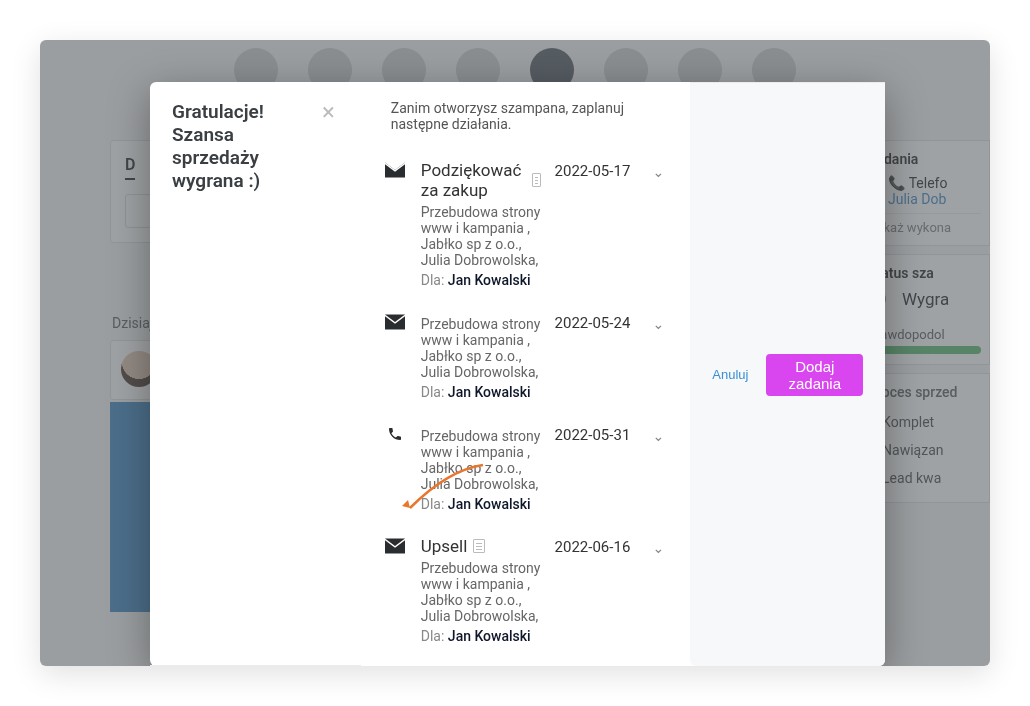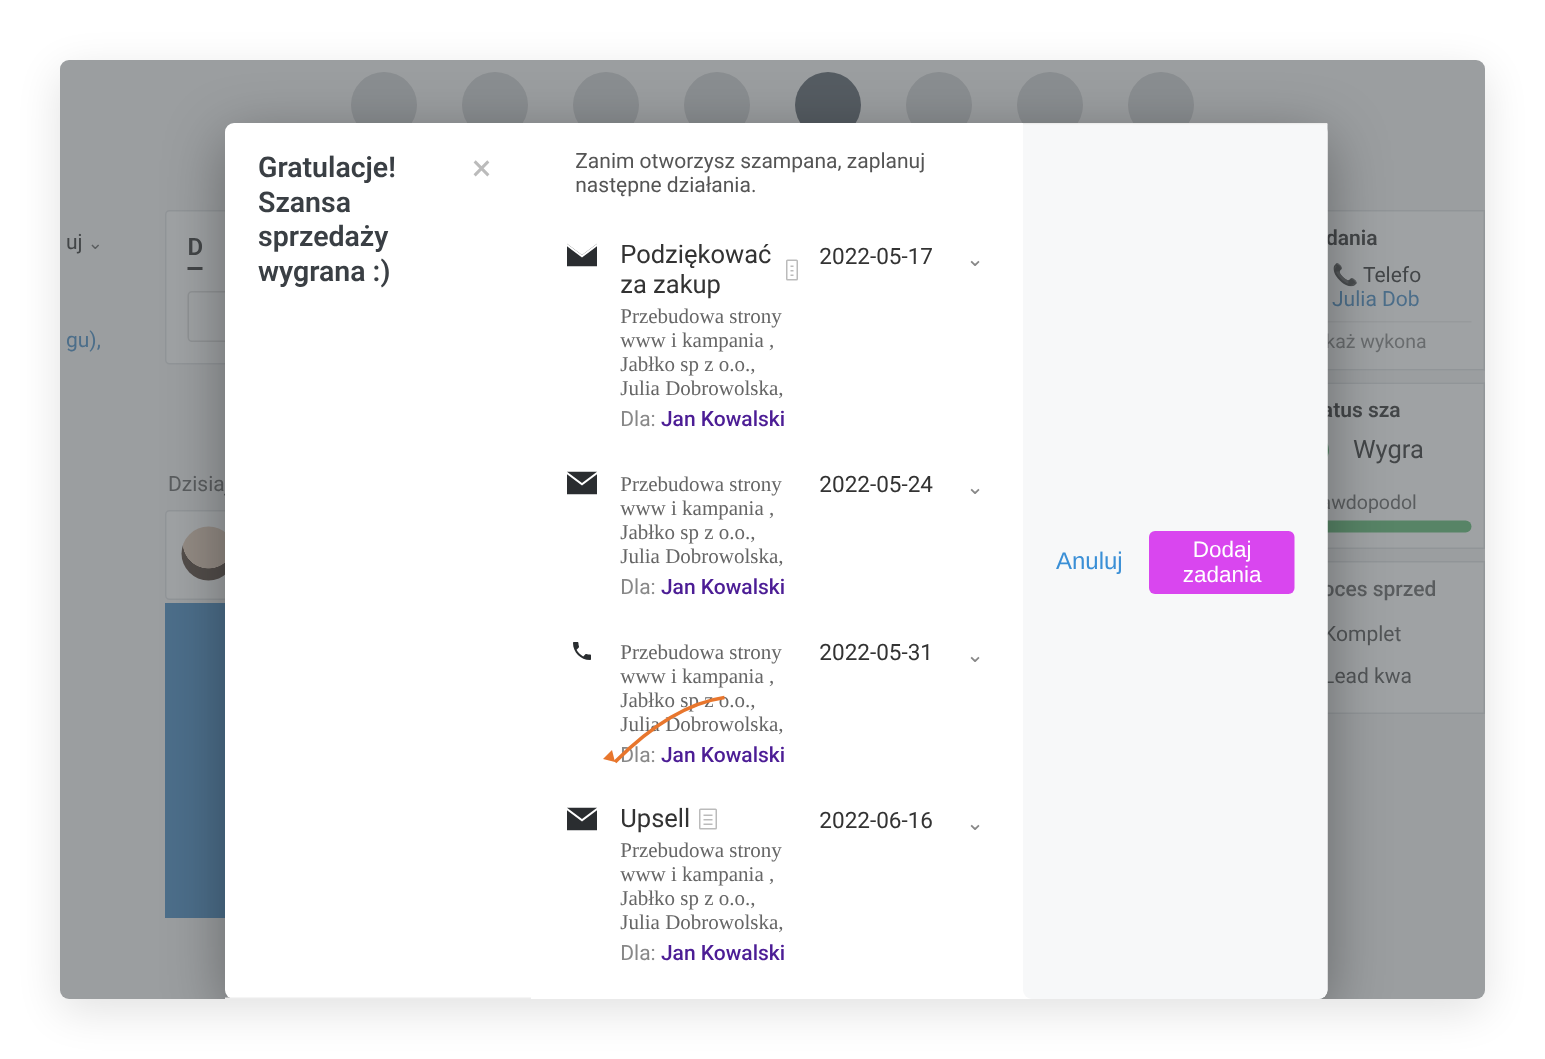--- a/index.html
+++ b/index.html
@@ -186,28 +186,27 @@
       left: 2px; right: 2px;
       height: 1px;
       background: #bbb;
     }
     .note-icon::before { top: 3px; }
     .note-icon::after { top: 6px; box-shadow: 0 3px 0 #bbb; }
     .task-sub {
       font-size: 14px;
       color: #666;
       margin-top: 4px;
-      font-family: Liberation Serif, serif;
     }
     .task-for {
       font-size: 14px;
       color: #888;
       margin-top: 4px;
     }
-    .task-for .name { color: #4c1d95; font-weight: 500; }
+    .task-for .name { color: #0f172a; font-weight: 500; }
     .task-date {
       font-size: 15px;
       color: #333;
       white-space: nowrap;
       padding-top: 2px;
       padding-right: 6px;
     }
     .task-chevron {
       color: #888;
       font-size: 14px;
@@ -221,21 +220,21 @@
       border-top: 1px solid #ececec;
       padding: 14px 22px;
       display: flex;
       justify-content: flex-end;
       gap: 18px;
       align-items: center;
       border-radius: 0 0 6px 6px;
     }
     .btn-cancel {
       color: #3a8fd6;
-      font-size: 16px;
+      font-size: 13px;
       cursor: pointer;
       background: none; border: none;
     }
     .btn-primary {
       background: #d946ef;
       color: #fff;
       border: none;
       border-radius: 4px;
       padding: 4px 22px;
       font-size: 15px;
@@ -258,25 +257,20 @@
   <div class="bg-app">
     <div class="bg-topicons">
       <div class="circle"></div>
         <div class="circle"></div>
         <div class="circle"></div>
         <div class="circle"></div>
       <div class="circle active"></div>
         <div class="circle"></div>
         <div class="circle"></div>
         <div class="circle"></div>
-    </div>
-    <div class="bg-leftcol">
-      <div class="row1"><span>uj</span> <span class="chev">⌄</span></div>
-      <div style="height:40px"></div>
-      <div style="color:#3a8fd6">gu),</div>
     </div>
     <div class="bg-maincard">
       <span class="hdr">D</span>
       <div style="margin-top:14px; width:40px; height:34px; border:1px solid #ddd; border-radius:3px;"></div>
     </div>
     <div class="bg-dzisiaj">Dzisiaj</div>
     <div class="bg-avatar">
         <div class="face"></div>
       </div>
     <div class="bg-blueblock"></div>
@@ -296,20 +290,21 @@
             <span class="check"></span>
             <span>Wygra</span>
           </div>
         <div style="height:18px"></div>
         <div style="color:#666;font-size:13px">Prawdopodol</div>
         <div class="bar"></div>
       </div>
       <div class="card">
         <div class="title" style="font-weight:500;color:#666">Proces sprzed</div>
         <div class="proc-item">Komplet</div>
+        <div class="proc-item">Nawiązan</div>
         <div class="proc-item">Lead kwa</div>
       </div>
     </div>
   </div>
 
   <div class="overlay"></div>
 
   <div class="modal">
     <div class="modal-header">
       <div class="modal-title">Gratulacje! Szansa sprzedaży wygrana :)</div>

